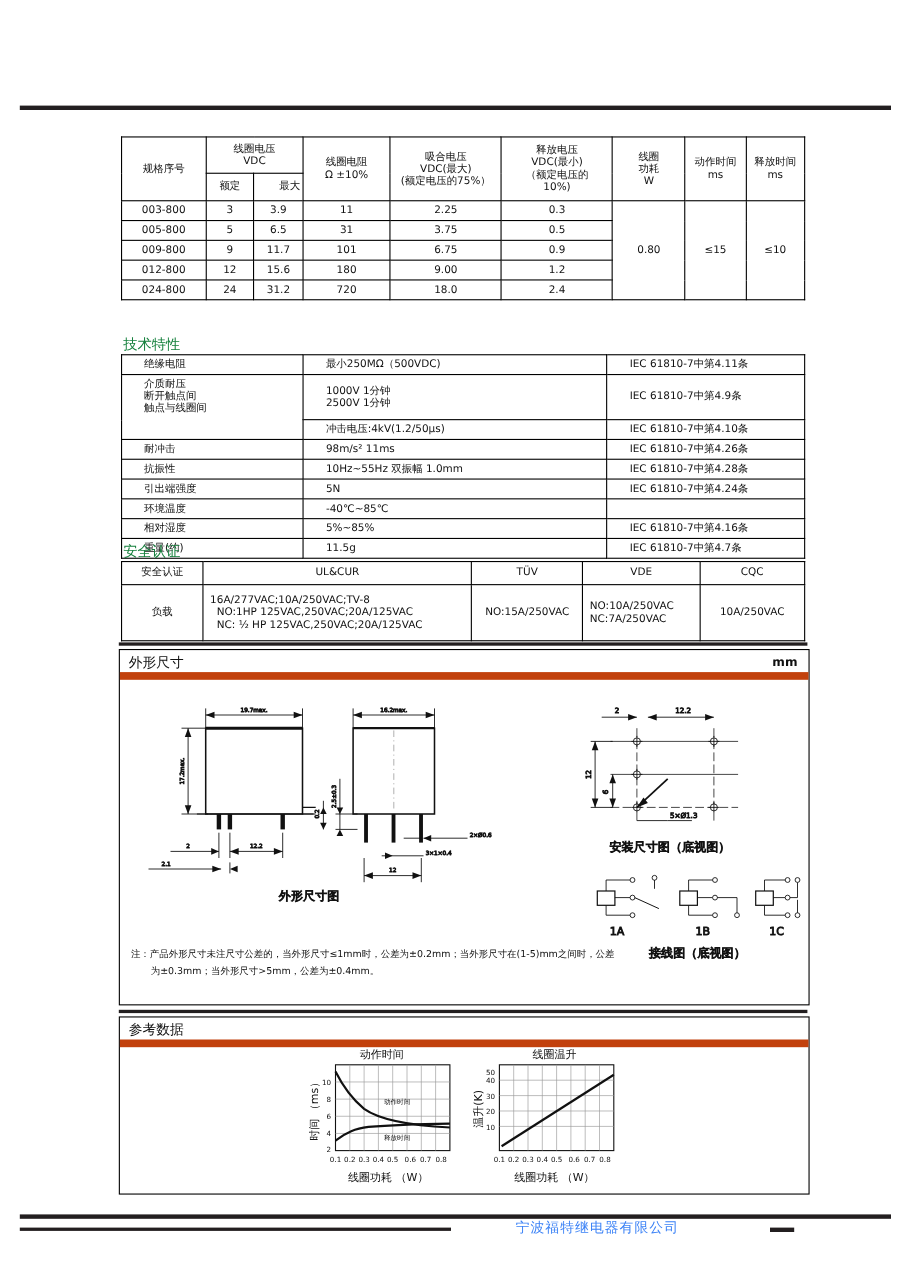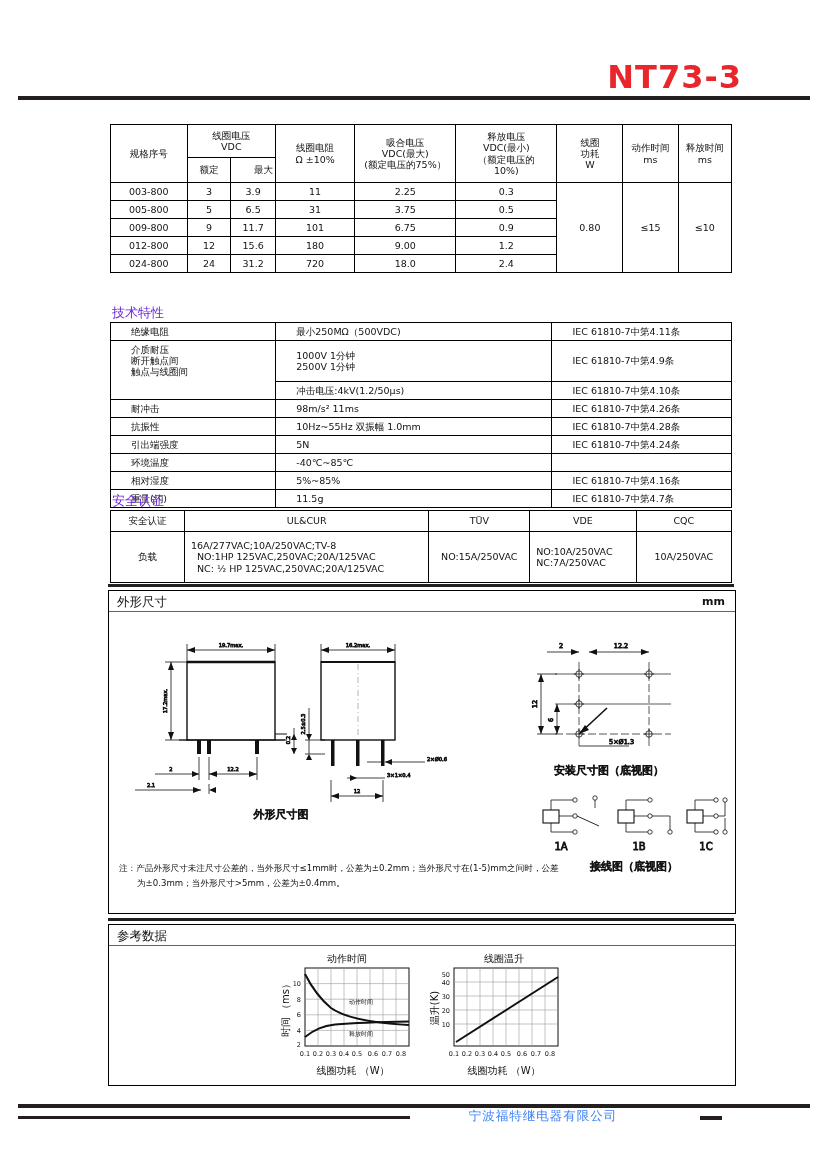--- a/index.html
+++ b/index.html
@@ -37,42 +37,42 @@
   #spec-table-wrap{position:absolute;left:110px;top:124px;}
   #spec-table{width:622px;}
   #spec-table td{font-size:9.5px;}
   .num{font-family:"DejaVu Sans","Liberation Sans",sans-serif;}
 
   
   .notes{position:absolute;left:110px;top:278px;font-size:9px;line-height:1.5;color:#111;}
   .notes .l2{padding-left:22px;}
 
   
-  .sec-cap{position:absolute;font-size:13px;color:#6d28d9;}
+  .sec-cap{position:absolute;font-size:13px;color:#15803d;}
 
   
   #tech-wrap{position:absolute;left:110px;top:322px;}
   #tech-table{width:622px;}
   #tech-table td{font-size:9.5px;height:15px;}
   #tech-table td.l{text-align:left;padding-left:20px;}
   #tech-table td.c1{width:158px;}
   #tech-table td.c2{width:275px;}
   #tech-table td.c3{width:172px;}
 
   
   #safe-wrap{position:absolute;left:110px;top:510px;}
   #safe-table{width:622px;}
   #safe-table td{font-size:9.5px;}
   #safe-table td.l{text-align:left;padding-left:6px;}
 
   
   .panel{position:absolute;border:1px solid #000;background:#fff;}
   .panel-head{
     position:absolute;left:0;top:0;right:0;height:20px;
-    border-bottom:1px solid #c2410c;
+    border-bottom:7px solid #c2410c;
   }
   .panel-head .t{position:absolute;left:8px;top:3px;font-size:12.5px;}
   .panel-head .r{position:absolute;right:10px;top:4px;font-size:11px;font-weight:bold;}
 
   .rule-thick{position:absolute;background:#231f20;}
 
   
   .footer-rule{position:absolute;left:18px;top:1104px;width:792px;height:4px;background:#231f20;}
   .foot-line-l{position:absolute;left:18px;top:1116px;width:392px;height:3px;background:#231f20;}
   .foot-co{position:absolute;left:418px;top:1108px;width:250px;text-align:center;
@@ -89,21 +89,20 @@
   .chart-ax{font-family:"DejaVu Sans","Liberation Sans",sans-serif;font-size:6.5px;fill:#111;}
   .chart-lb{font-family:"DejaVu Sans","Liberation Sans",sans-serif;font-size:10px;fill:#111;}
   .chart-in{font-family:"DejaVu Sans","Liberation Sans",sans-serif;font-size:6px;fill:#111;}
 </style>
 </head>
 <body>
 
 <div class="page">
 
   <div class="header">
-    <div class="model">NT73-3</div>
     <div class="topRule"></div>
   </div>
 
   <div id="spec-table-wrap">
     <table class="tbl" id="spec-table">
       <tbody>
           <tr>
         <td rowspan="2" style="width:78px;">规格序号</td>
         <td colspan="2" style="width:84px;height:30px;">
           <div>线圈电压</div>

